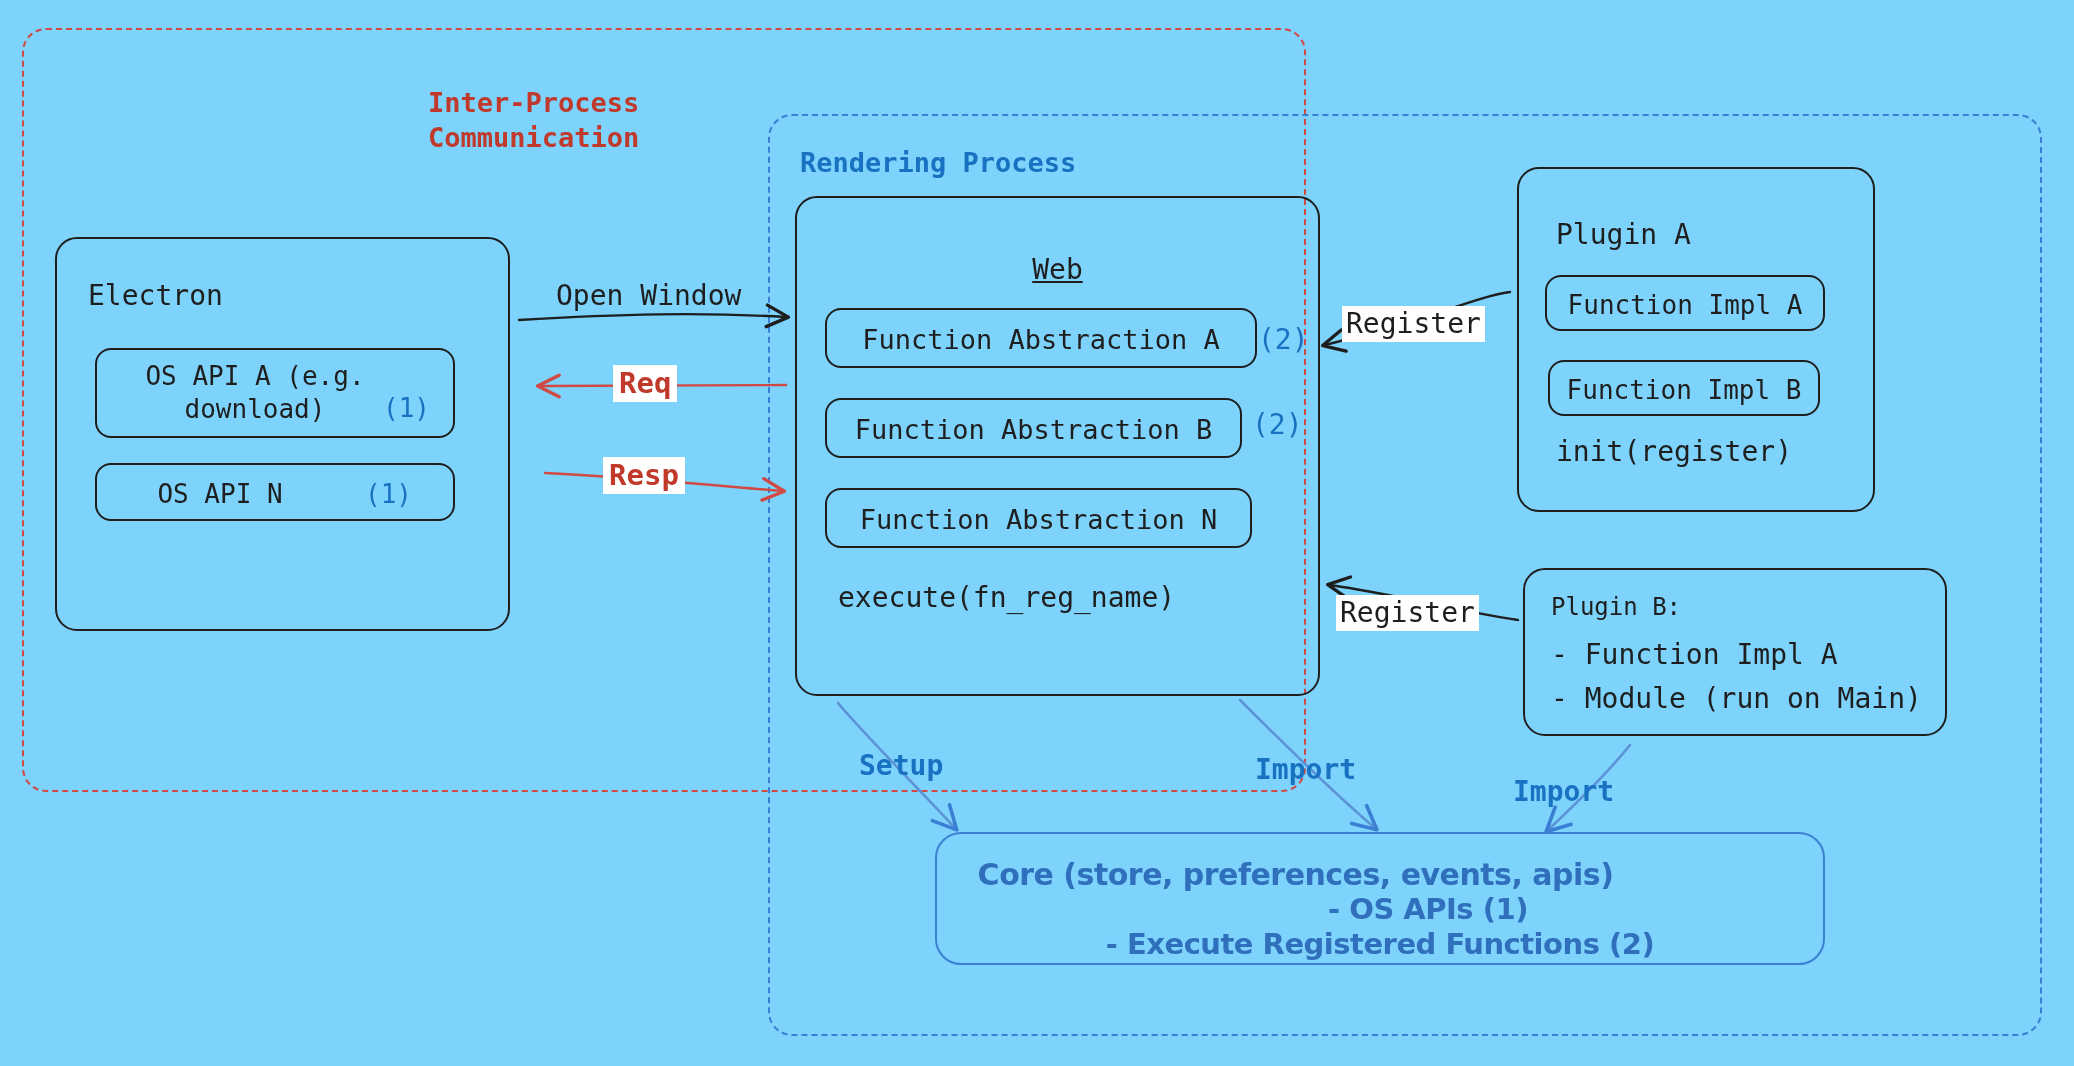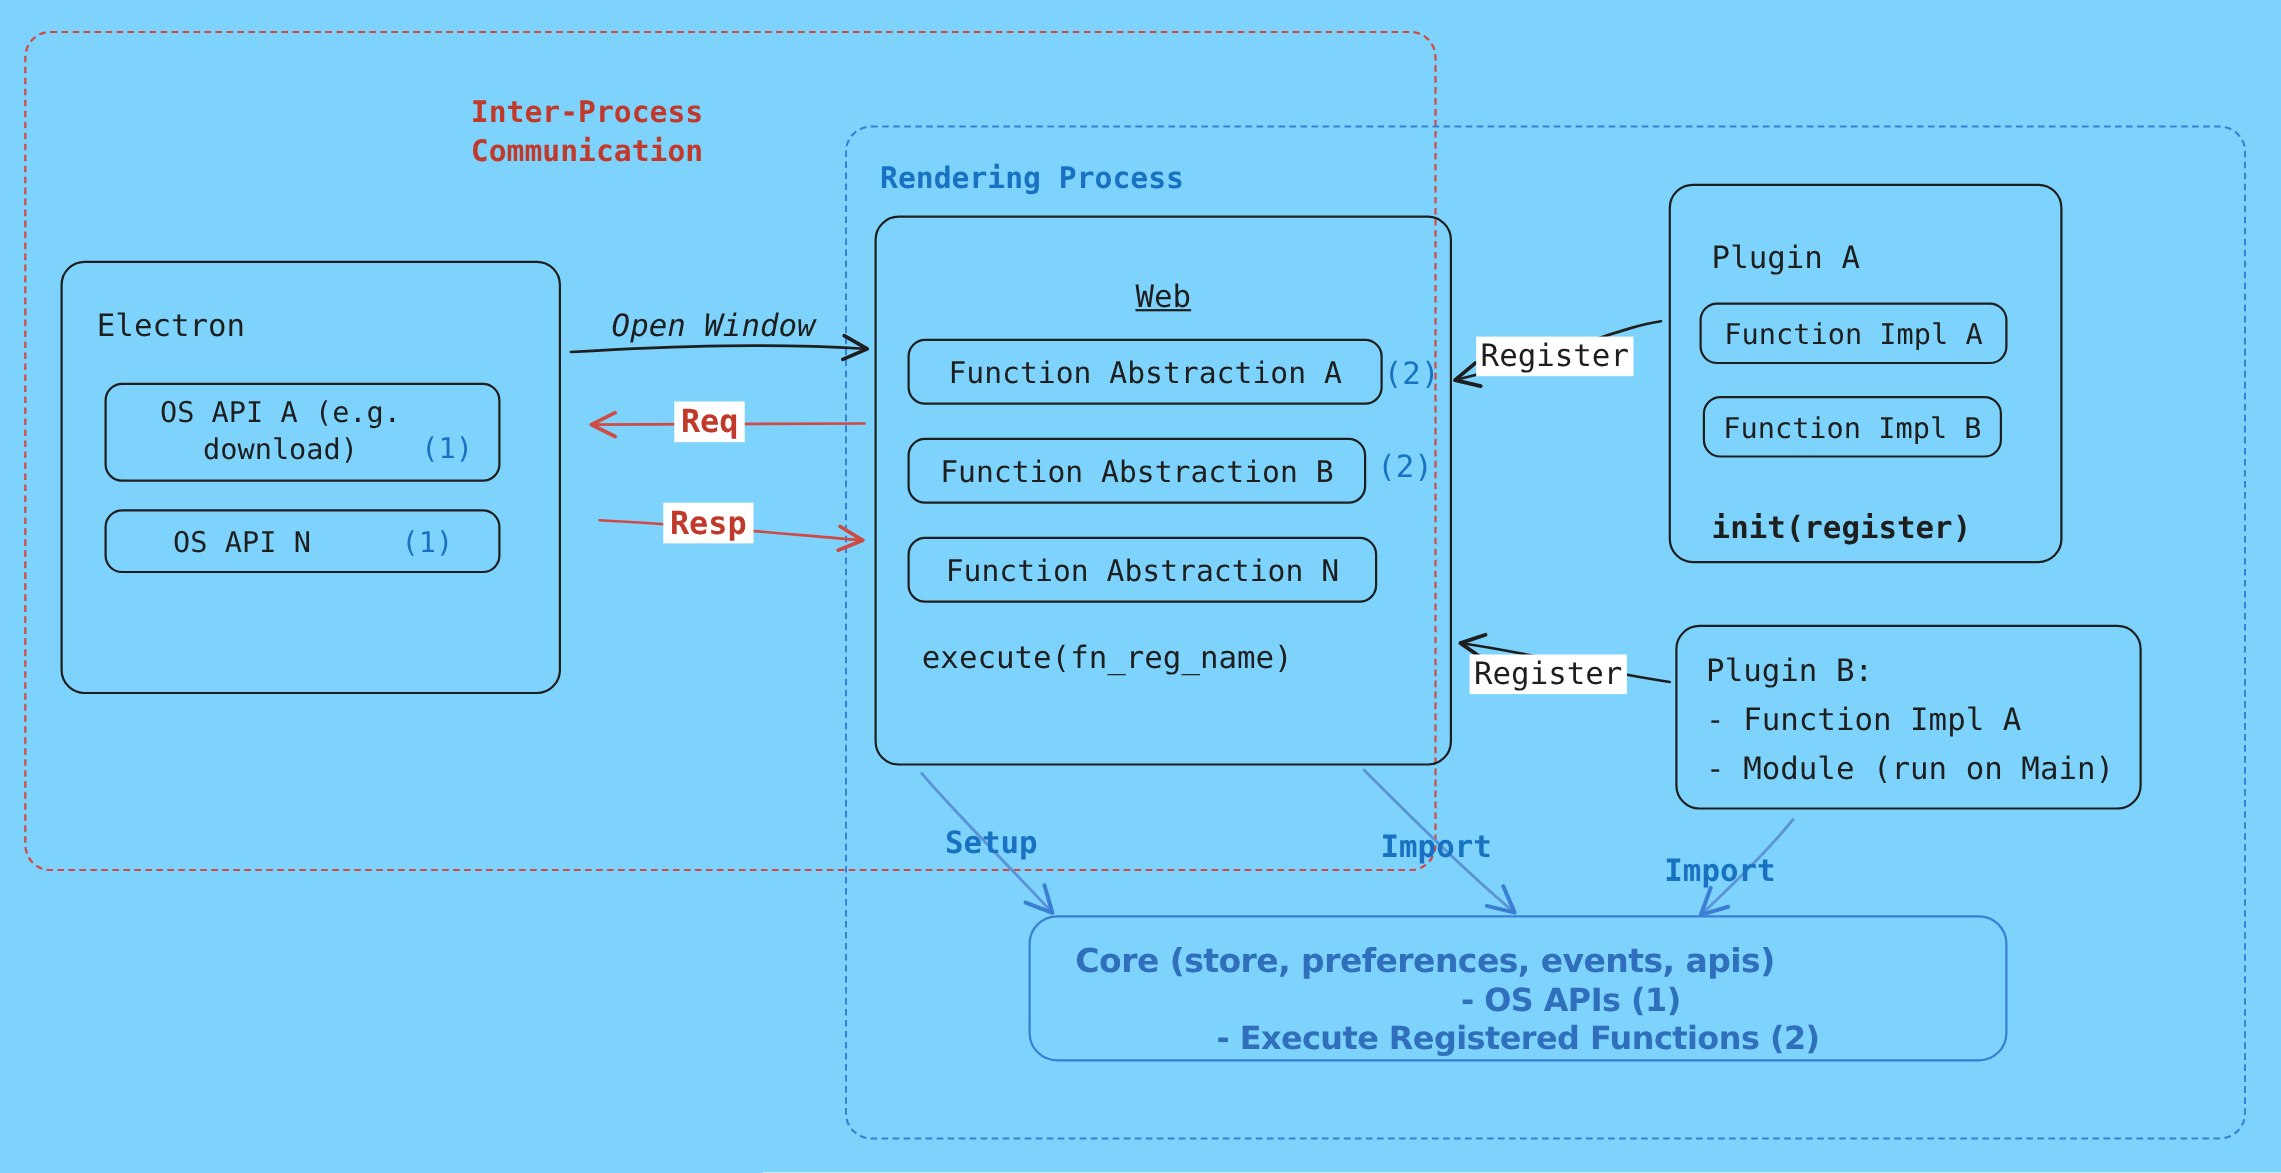--- a/index.html
+++ b/index.html
@@ -119,24 +119,24 @@
 
   <div class="box" style="left:1517px; top:167px; width:358px; height:345px;"></div>
   <div class="lbl" style="left:1556px; top:217px; font-size:28px;">Plugin A</div>
 
   <div class="box inner" style="left:1545px; top:275px; width:280px; height:56px;"></div>
   <div class="lbl center" style="left:1545px; top:289px; width:280px; font-size:26px;">Function Impl A</div>
 
   <div class="box inner" style="left:1548px; top:360px; width:272px; height:56px;"></div>
   <div class="lbl center" style="left:1548px; top:374px; width:272px; font-size:26px;">Function Impl B</div>
 
-  <div class="lbl" style="left:1556px; top:462px; font-size:28px;font-weight:bold;">init(register)</div>
+  <div class="lbl" style="left:1556px; top:434px; font-size:28px;">init(register)</div>
 
   <div class="box" style="left:1523px; top:568px; width:424px; height:168px;"></div>
-  <div class="lbl" style="left:1551px; top:592px; font-size:28px;">Plugin B:</div>
+  <div class="lbl" style="left:1551px; top:592px; font-size:24px;">Plugin B:</div>
   <div class="lbl" style="left:1551px; top:637px; font-size:28px;">- Function Impl A</div>
   <div class="lbl" style="left:1551px; top:681px; font-size:28px;">- Module (run on Main)</div>
 
   <div class="corebox" style="left:935px; top:832px; width:890px; height:133px;"></div>
   <div class="lbl center corefont coreblue" style="left:935px; top:856px; width:721px; font-size:30px;">Core (store, preferences, events, apis)</div>
   <div class="lbl center corefont coreblue" style="left:935px; top:891px; width:890px; font-size:29px;margin-left:48px;">- OS APIs (1)</div>
   <div class="lbl center corefont coreblue" style="left:935px; top:926px; width:890px; font-size:29px;">- Execute Registered Functions (2)</div>
 
   <svg class="layer" viewBox="0 0 2074 1066">
     <defs>
@@ -161,21 +161,21 @@
 
     <path d="M1518,620 C 1450,610 1400,595 1330,585" fill="none" stroke="#1e1e1e" stroke-width="2.4" stroke-linecap="round" marker-end="url(#ah-dark)"></path>
 
     <path d="M838,703 C 860,730 920,790 955,828" fill="none" stroke="#5b93d6" stroke-width="2.6" stroke-linecap="round" marker-end="url(#ah-blue)"></path>
 
     <path d="M1240,700 C 1280,740 1330,790 1375,828" fill="none" stroke="#5b93d6" stroke-width="2.6" stroke-linecap="round" marker-end="url(#ah-blue)"></path>
 
     <path d="M1630,745 C 1610,770 1580,800 1548,830" fill="none" stroke="#5b93d6" stroke-width="2.6" stroke-linecap="round" marker-end="url(#ah-blue)"></path>
   </svg>
 
-  <div class="lbl" style="left:556px; top:278px; font-size:28px;font-style:italic;">Open Window</div>
+  <div class="lbl" style="left:556px; top:278px; font-size:28px;">Open Window</div>
 
   <div class="lbl red" style="left:613px; top:365px; font-size:29px; font-weight:bold; background:#ffffff; padding:0 6px;">Req</div>
 
   <div class="lbl red" style="left:603px; top:457px; font-size:29px; font-weight:bold; background:#ffffff; padding:0 6px;">Resp</div>
 
   <div class="lbl" style="left:1342px; top:306px; font-size:28px; background:#ffffff; padding:0 4px;">Register</div>
 
   <div class="lbl" style="left:1336px; top:595px; font-size:28px; background:#ffffff; padding:0 4px;">Register</div>
 
   <div class="lbl blue" style="left:859px; top:748px; font-size:28px; font-weight:bold;">Setup</div>

